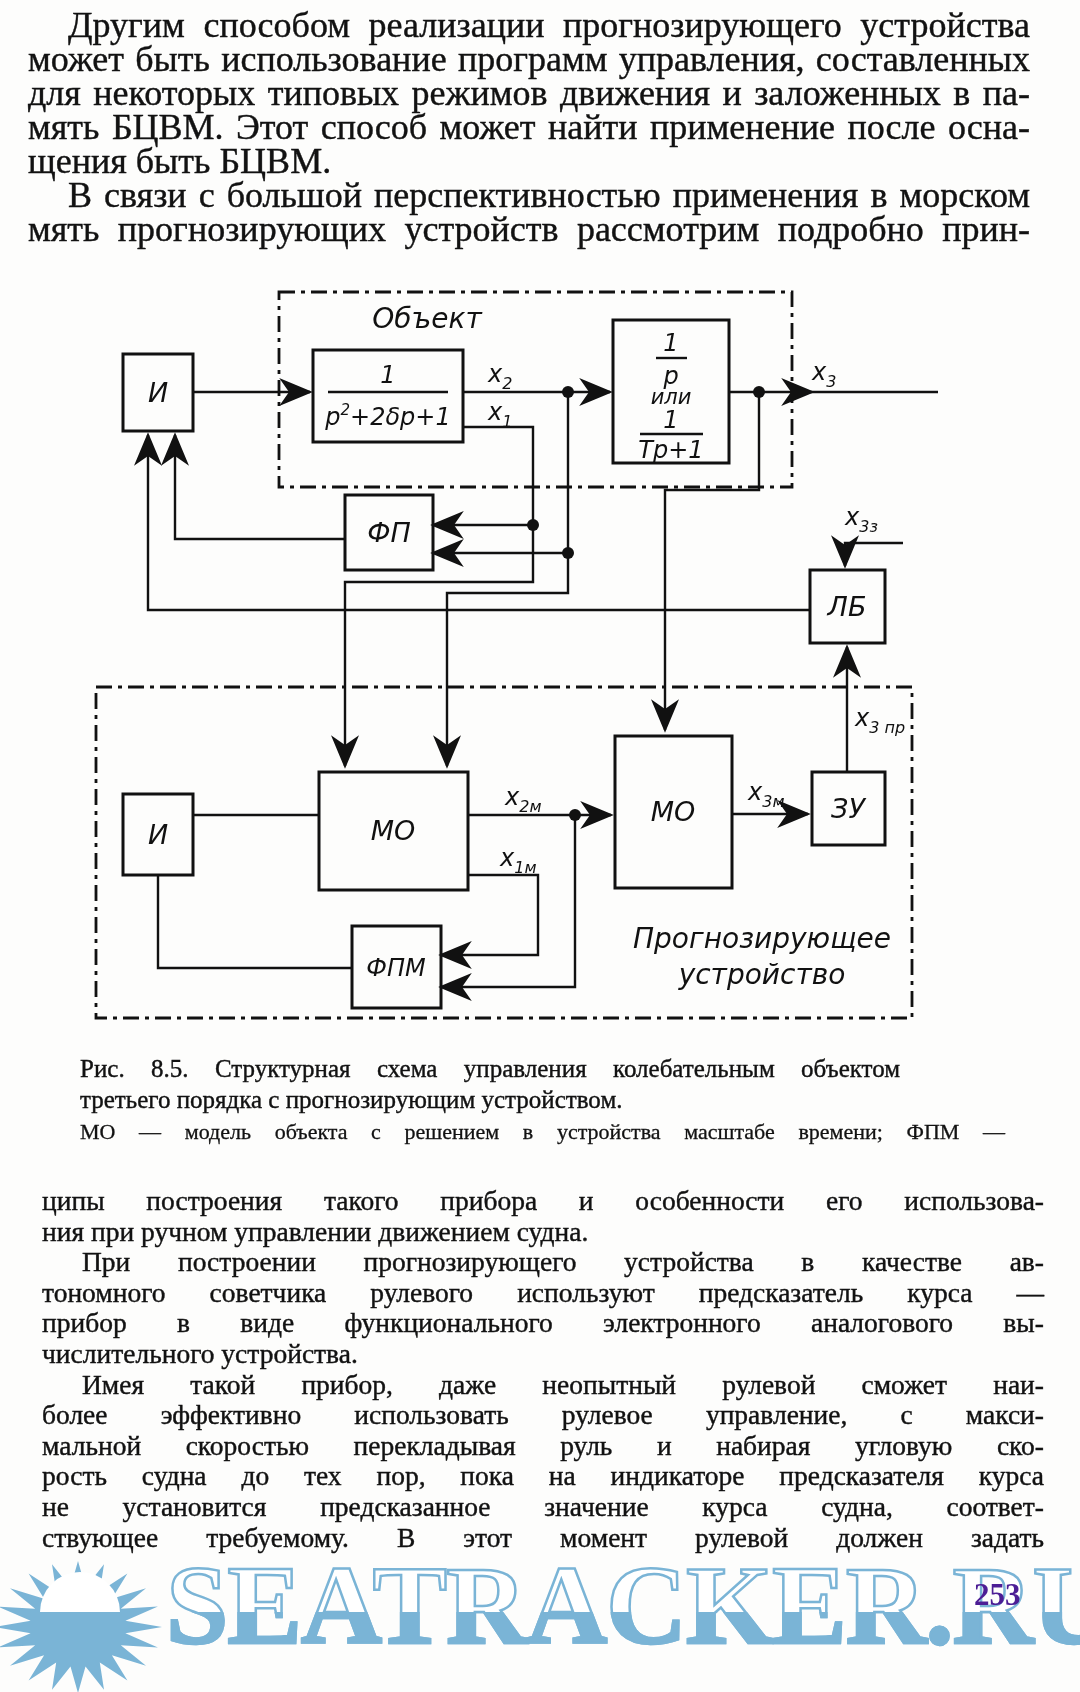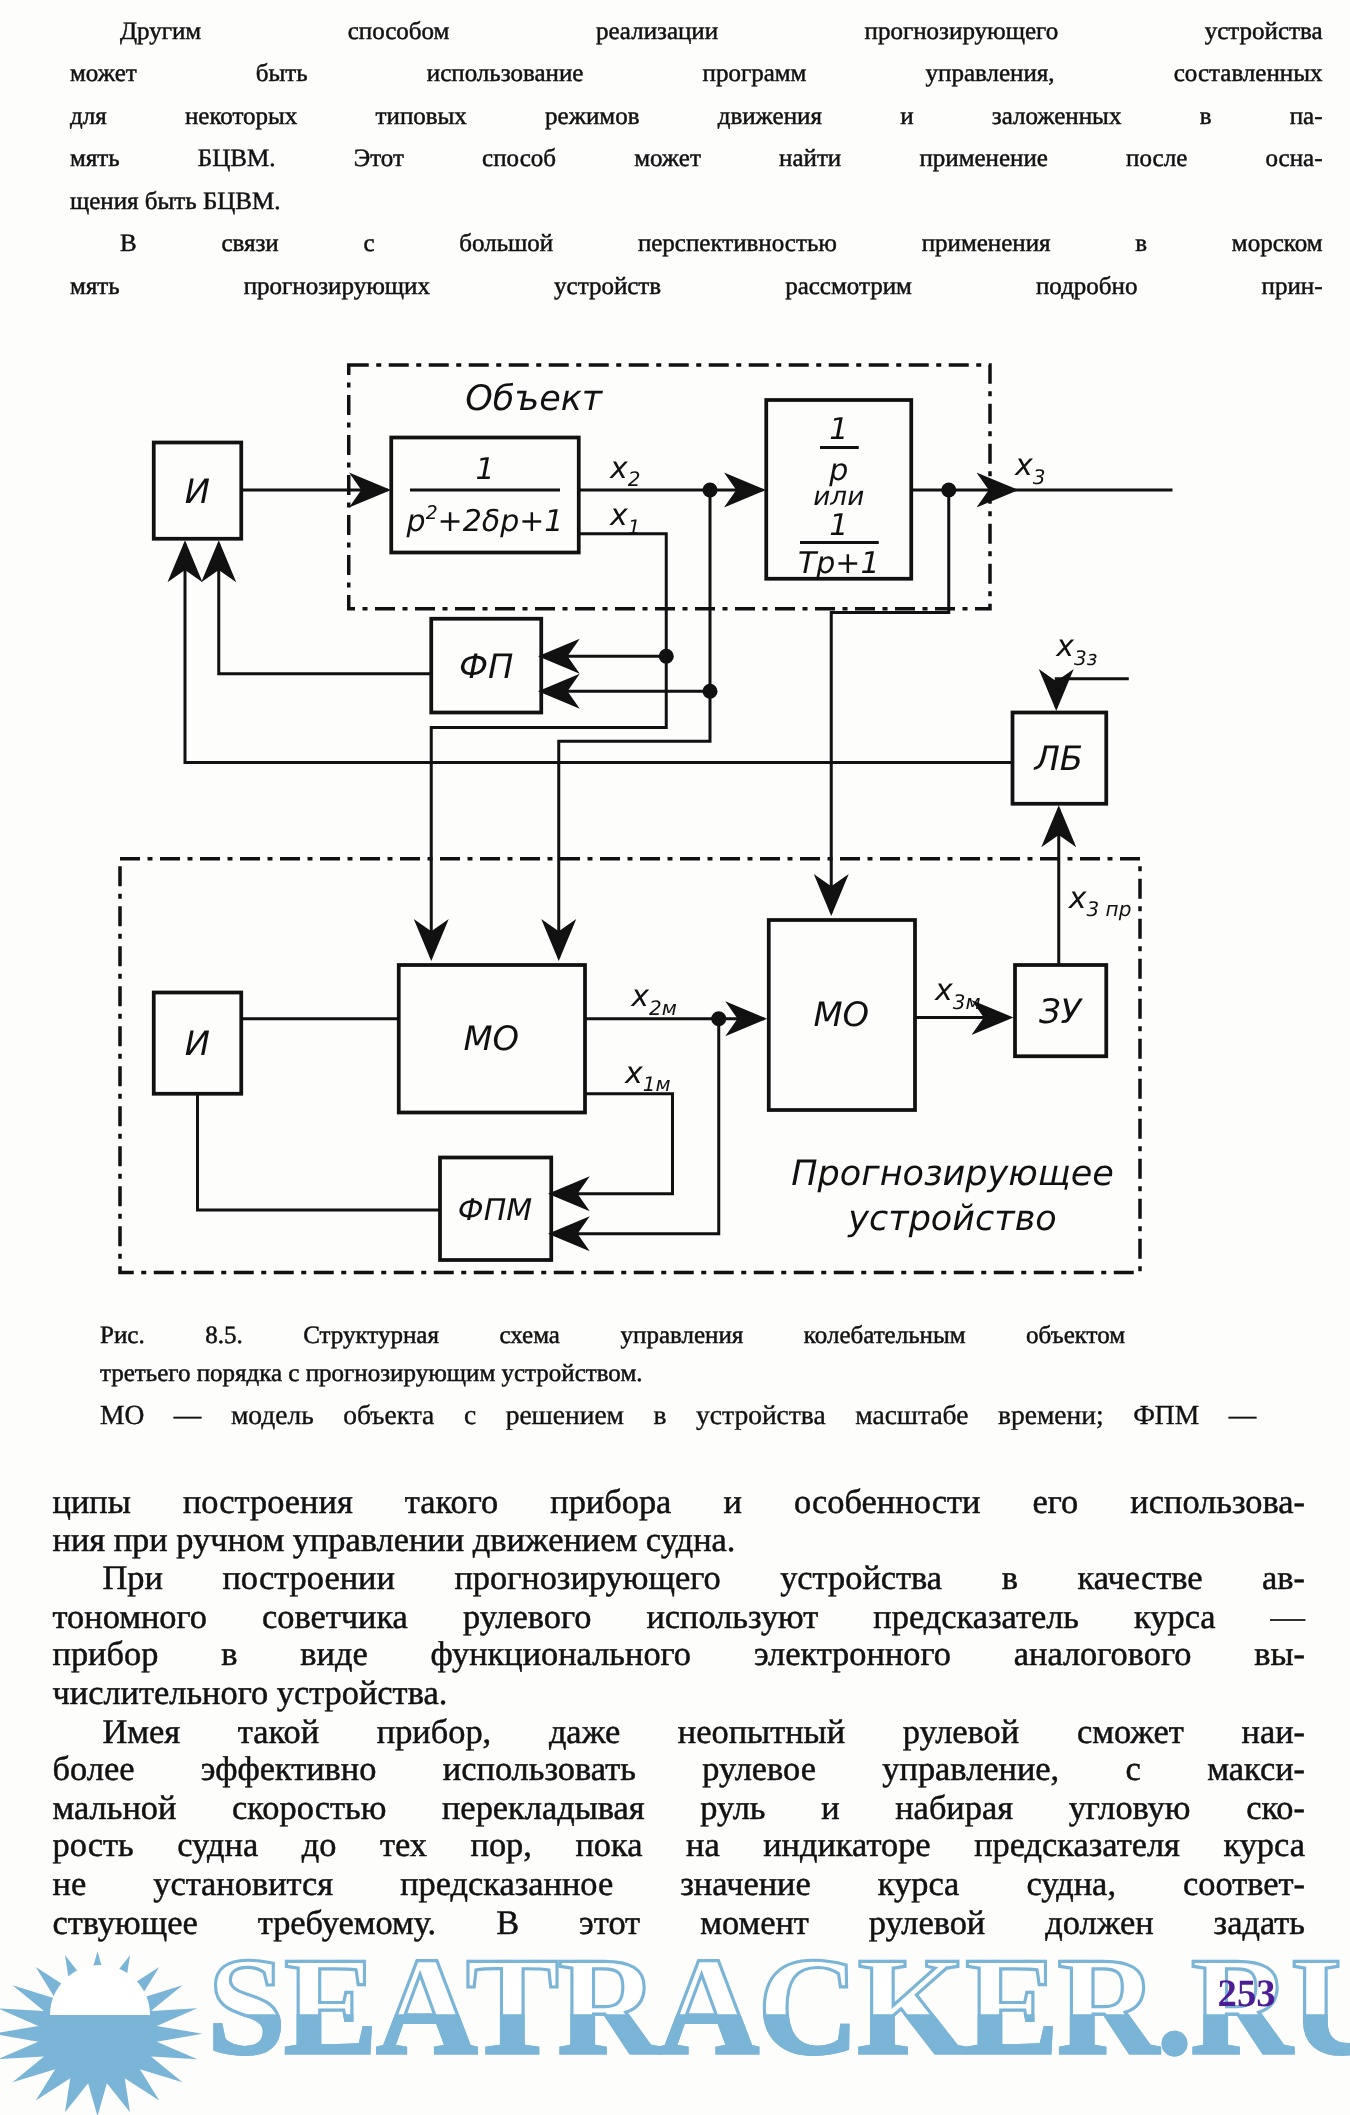--- a/index.html
+++ b/index.html
@@ -2,23 +2,23 @@
 <html style="--wm: #7ab4d6;"><head>
 <meta charset="utf-8">
 <style>
   html,body{margin:0;padding:0;}
   body{width:1080px;height:1692px;position:relative;background:#fdfdfc;overflow:hidden;
        font-family:"Liberation Serif", serif;color:#121212;}
   .textblock{position:absolute;}
   .tline{text-align:justify;text-align-last:justify;white-space:normal;}
   .tline.end{text-align-last:left;}
   .tline.indent{text-indent:40px;}
-  #top-text{left:56px;top:8px;width:1002px;font-size:20px;line-height:34px;
+  #top-text{left:28px;top:8px;width:1002px;font-size:36px;line-height:34px;
             -webkit-text-stroke:0.4px #111;}
-  #caption{left:80px;top:1053px;width:820px;font-size:20px;line-height:31px;
+  #caption{left:80px;top:1053px;width:820px;font-size:25px;line-height:31px;
            -webkit-text-stroke:0.4px #111;}
   #note{left:80px;top:1118px;width:925px;font-size:22px;line-height:27px;
         -webkit-text-stroke:0.3px #111;}
   #bottom-text{left:42px;top:1186px;width:1002px;font-size:27.5px;line-height:30.6px;font-family:Liberation Serif, serif;
                -webkit-text-stroke:0.4px #111;}
   #diagram-svg{position:absolute;left:0;top:0;width:1080px;height:1692px;z-index:2;pointer-events:none;}
   .blk{fill:none;stroke:#111;stroke-width:3;}
   .wire{fill:none;stroke:#111;stroke-width:2.4;}
   .dashdot{fill:none;stroke:#111;stroke-width:2.8;stroke-dasharray:16 6 4 6;}
   .blklabel{font-family:"DejaVu Sans",sans-serif;font-style:italic;font-size:27px;fill:#111;

